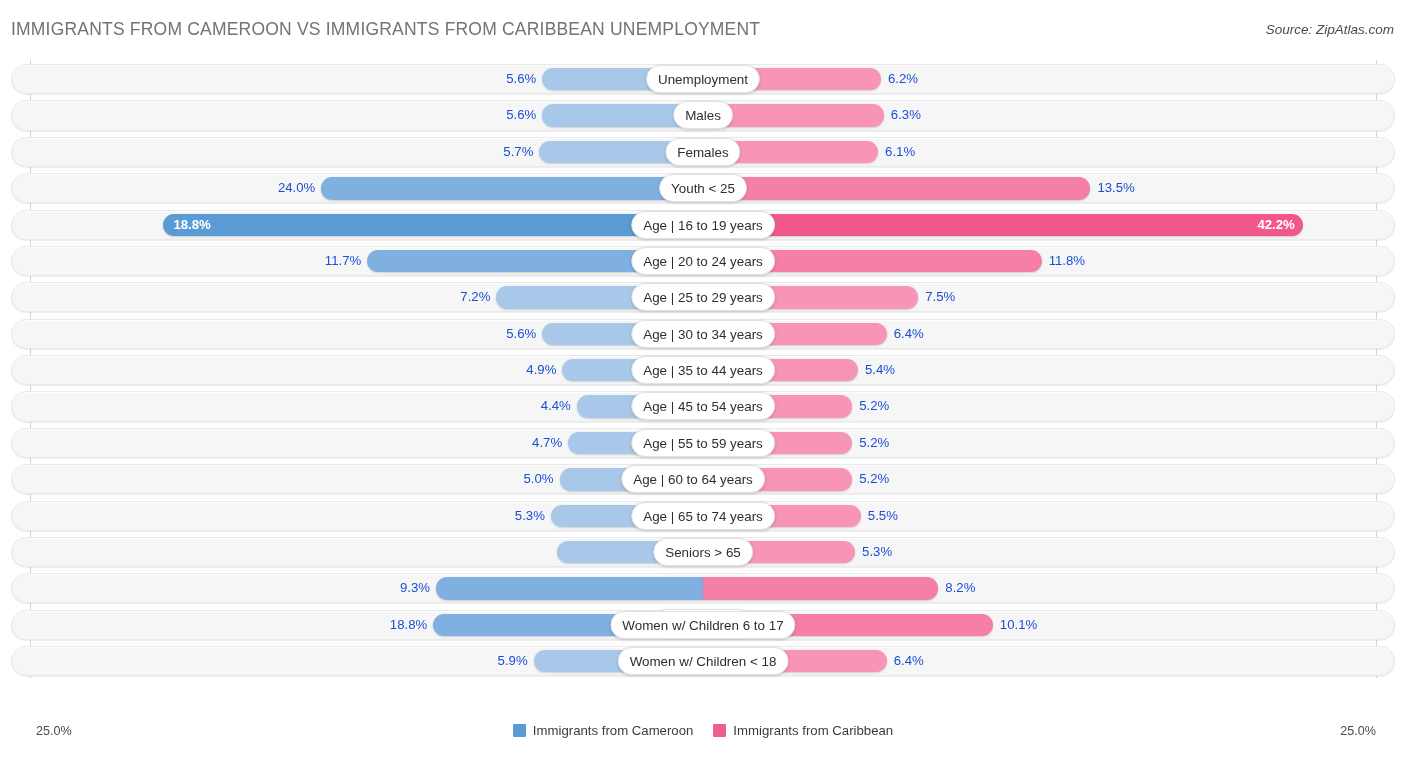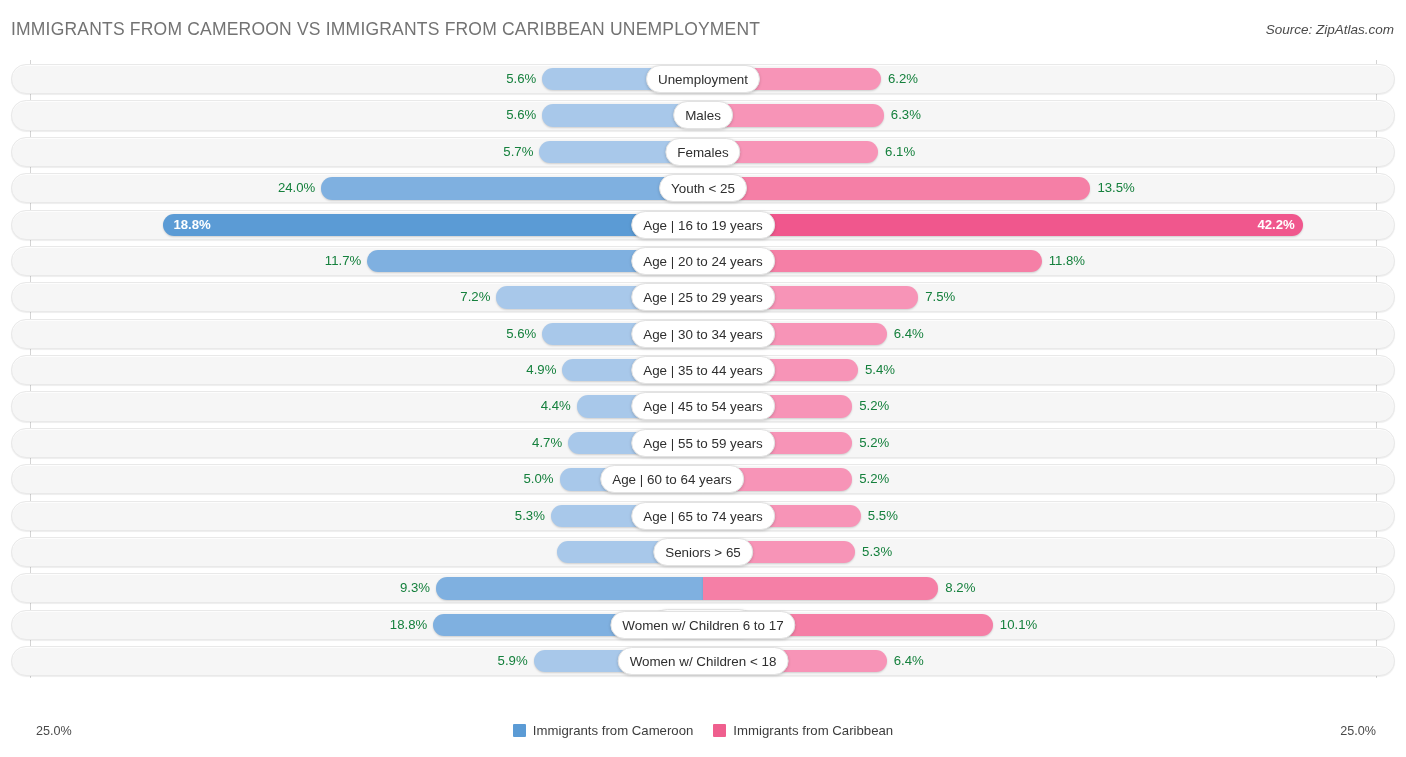--- a/index.html
+++ b/index.html
@@ -57,21 +57,21 @@
   .bar {
     position: absolute; top: 4px; height: 22.4px;
     box-shadow: 0 1px 2px rgba(0,0,0,0.16);
   }
   .bar.left  { border-radius: 11.2px 0 0 11.2px; }
   .bar.right { border-radius: 0 11.2px 11.2px 0; }
 
   
   .val {
     position: absolute; top: 0; height: 30.2px; line-height: 30.2px;
-    font-size: 13.2px; color: #15803d; white-space: nowrap;
+    font-size: 13.2px; color: #1d4ed8; white-space: nowrap;
   }
   .val.lv { text-align: right; }
   .val.rv { text-align: left; }
   .val.inside { color: #ffffff; font-weight: bold; }
 
   
   .pill {
     position: absolute; top: 1px; height: 28px; line-height: 27px;
     background: #ffffff;
     border: 1px solid #e2e2e2;
@@ -204,21 +204,21 @@
           <div class="val lv" style="width: 70px; left: 492.11px;">4.7%</div>
           <div class="val rv" style="left: 859.24px;">5.2%</div>
           <div class="pill" style="left: 703px;">Age | 55 to 59 years</div>
         </div>
         <div class="row">
           <div class="track"></div>
           <div class="bar left" style="left: 559.5px; width: 143.5px; background: rgb(168, 200, 234);"></div>
           <div class="bar right" style="left: 703px; width: 149.24px; background: rgb(247, 148, 183);"></div>
           <div class="val lv" style="width: 70px; left: 483.5px;">5.0%</div>
           <div class="val rv" style="left: 859.24px;">5.2%</div>
-          <div class="pill" style="left: 672px;">Age | 60 to 64 years</div>
+          <div class="pill" style="left: 693px;">Age | 60 to 64 years</div>
         </div>
         <div class="row">
           <div class="track"></div>
           <div class="bar left" style="left: 550.89px; width: 152.11px; background: rgb(168, 200, 234);"></div>
           <div class="bar right" style="left: 703px; width: 157.85px; background: rgb(247, 148, 183);"></div>
           <div class="val lv" style="width: 70px; left: 474.89px;">5.3%</div>
           <div class="val rv" style="left: 867.85px;">5.5%</div>
           <div class="pill" style="left: 703px;">Age | 65 to 74 years</div>
         </div>
         <div class="row">

